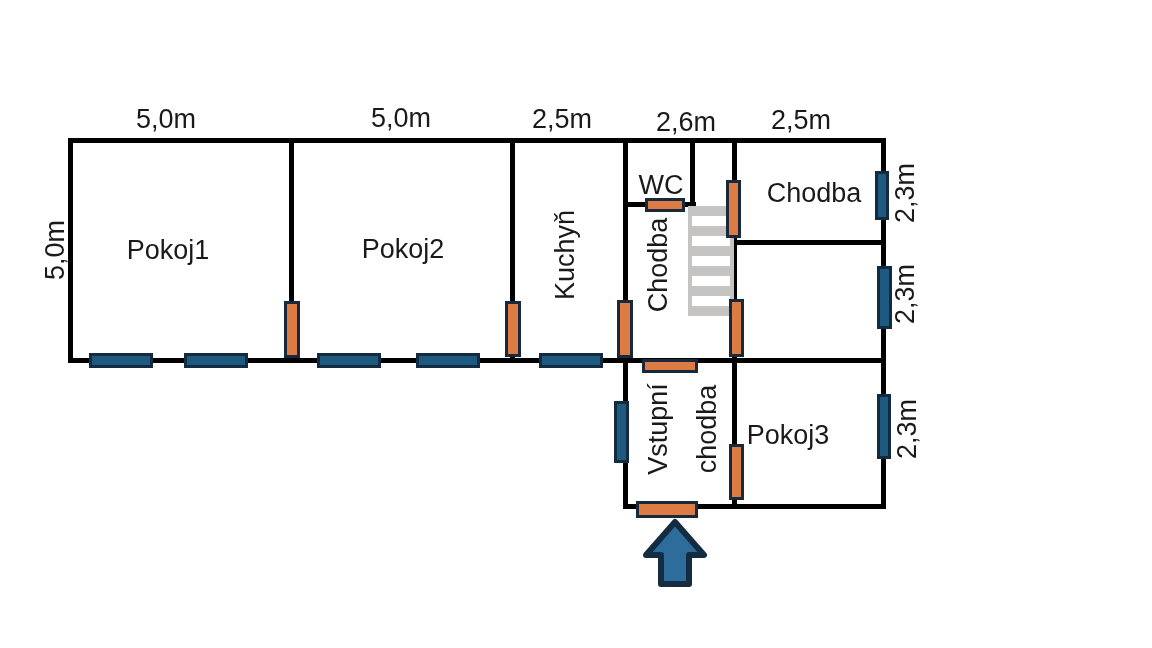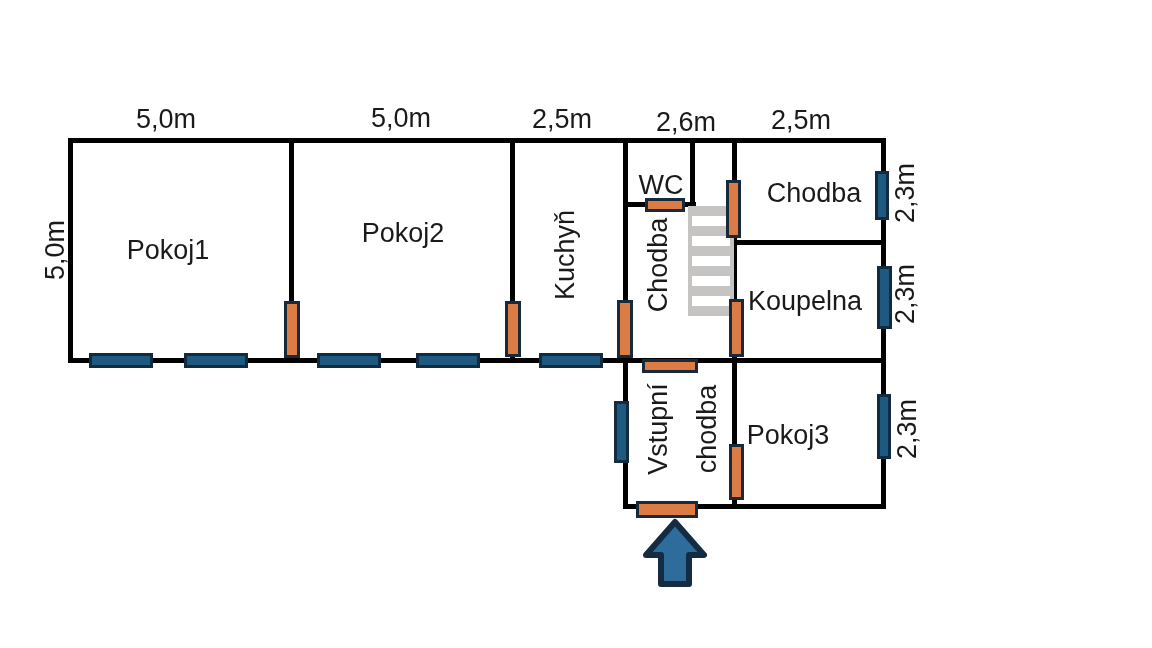--- a/index.html
+++ b/index.html
@@ -142,25 +142,24 @@
   <div class="label" style="left:401px;top:119px">5,0m</div>
   <div class="label" style="left:562px;top:120px">2,5m</div>
   <div class="label" style="left:686px;top:123px">2,6m</div>
   <div class="label" style="left:801px;top:121px">2,5m</div>
   <div class="label vert" style="left:56px;top:250px">5,0m</div>
   <div class="label vert" style="left:906px;top:193px">2,3m</div>
   <div class="label vert" style="left:906px;top:294px">2,3m</div>
   <div class="label vert" style="left:908px;top:429px">2,3m</div>
 
   <div class="label" style="left:168px;top:251px">Pokoj1</div>
-  <div class="label" style="left:403px;top:234px">Pokoj2</div>
+  <div class="label" style="left:403px;top:250px">Pokoj2</div>
   <div class="label vert" style="left:566px;top:255px">Kuchyň</div>
   <div class="label" style="left:661px;top:186px">WC</div>
   <div class="label vert" style="left:659px;top:265px">Chodba</div>
   <div class="label" style="left:814px;top:194px">Chodba</div>
-  <div class="label" style="left:805px;top:302px">Koupelna</div>
   <div class="label vert2" style="left:683px;top:429px">
     <span style="display:block">Vstupní</span>
     <span style="display:block">chodba</span>
   </div>
   <div class="label" style="left:788px;top:436px">Pokoj3</div>
 
 </div>
 
 </body></html>

